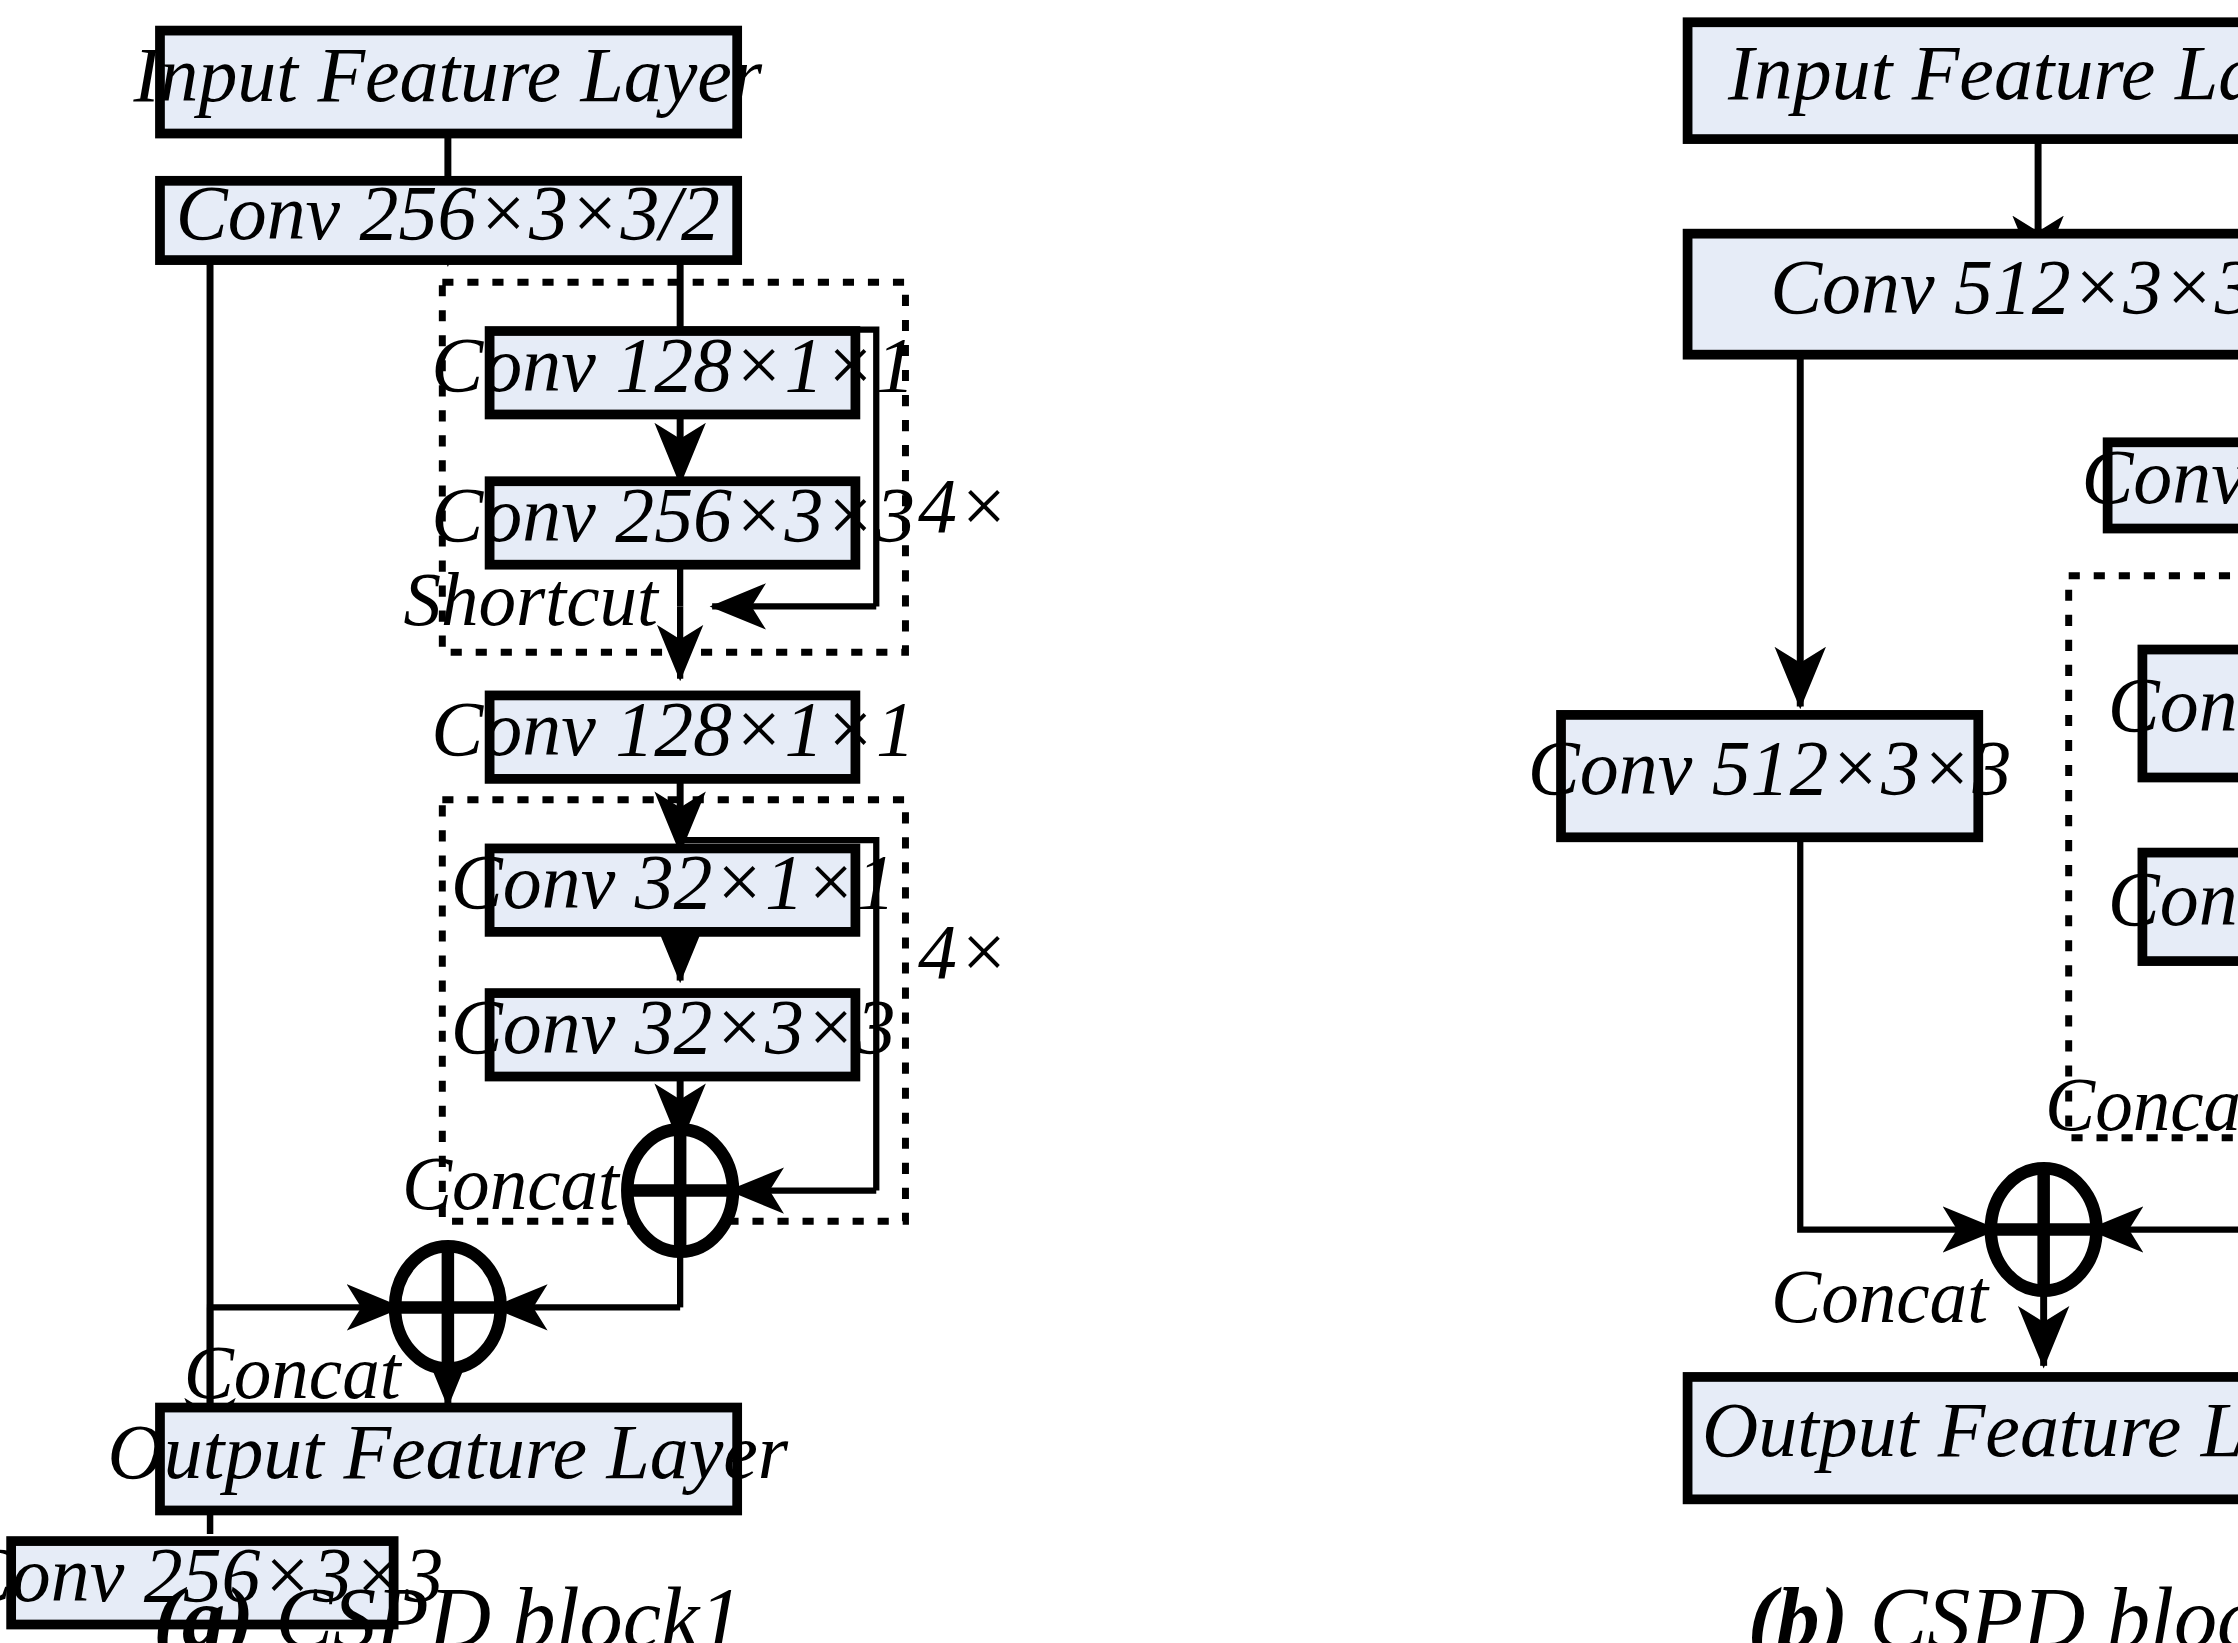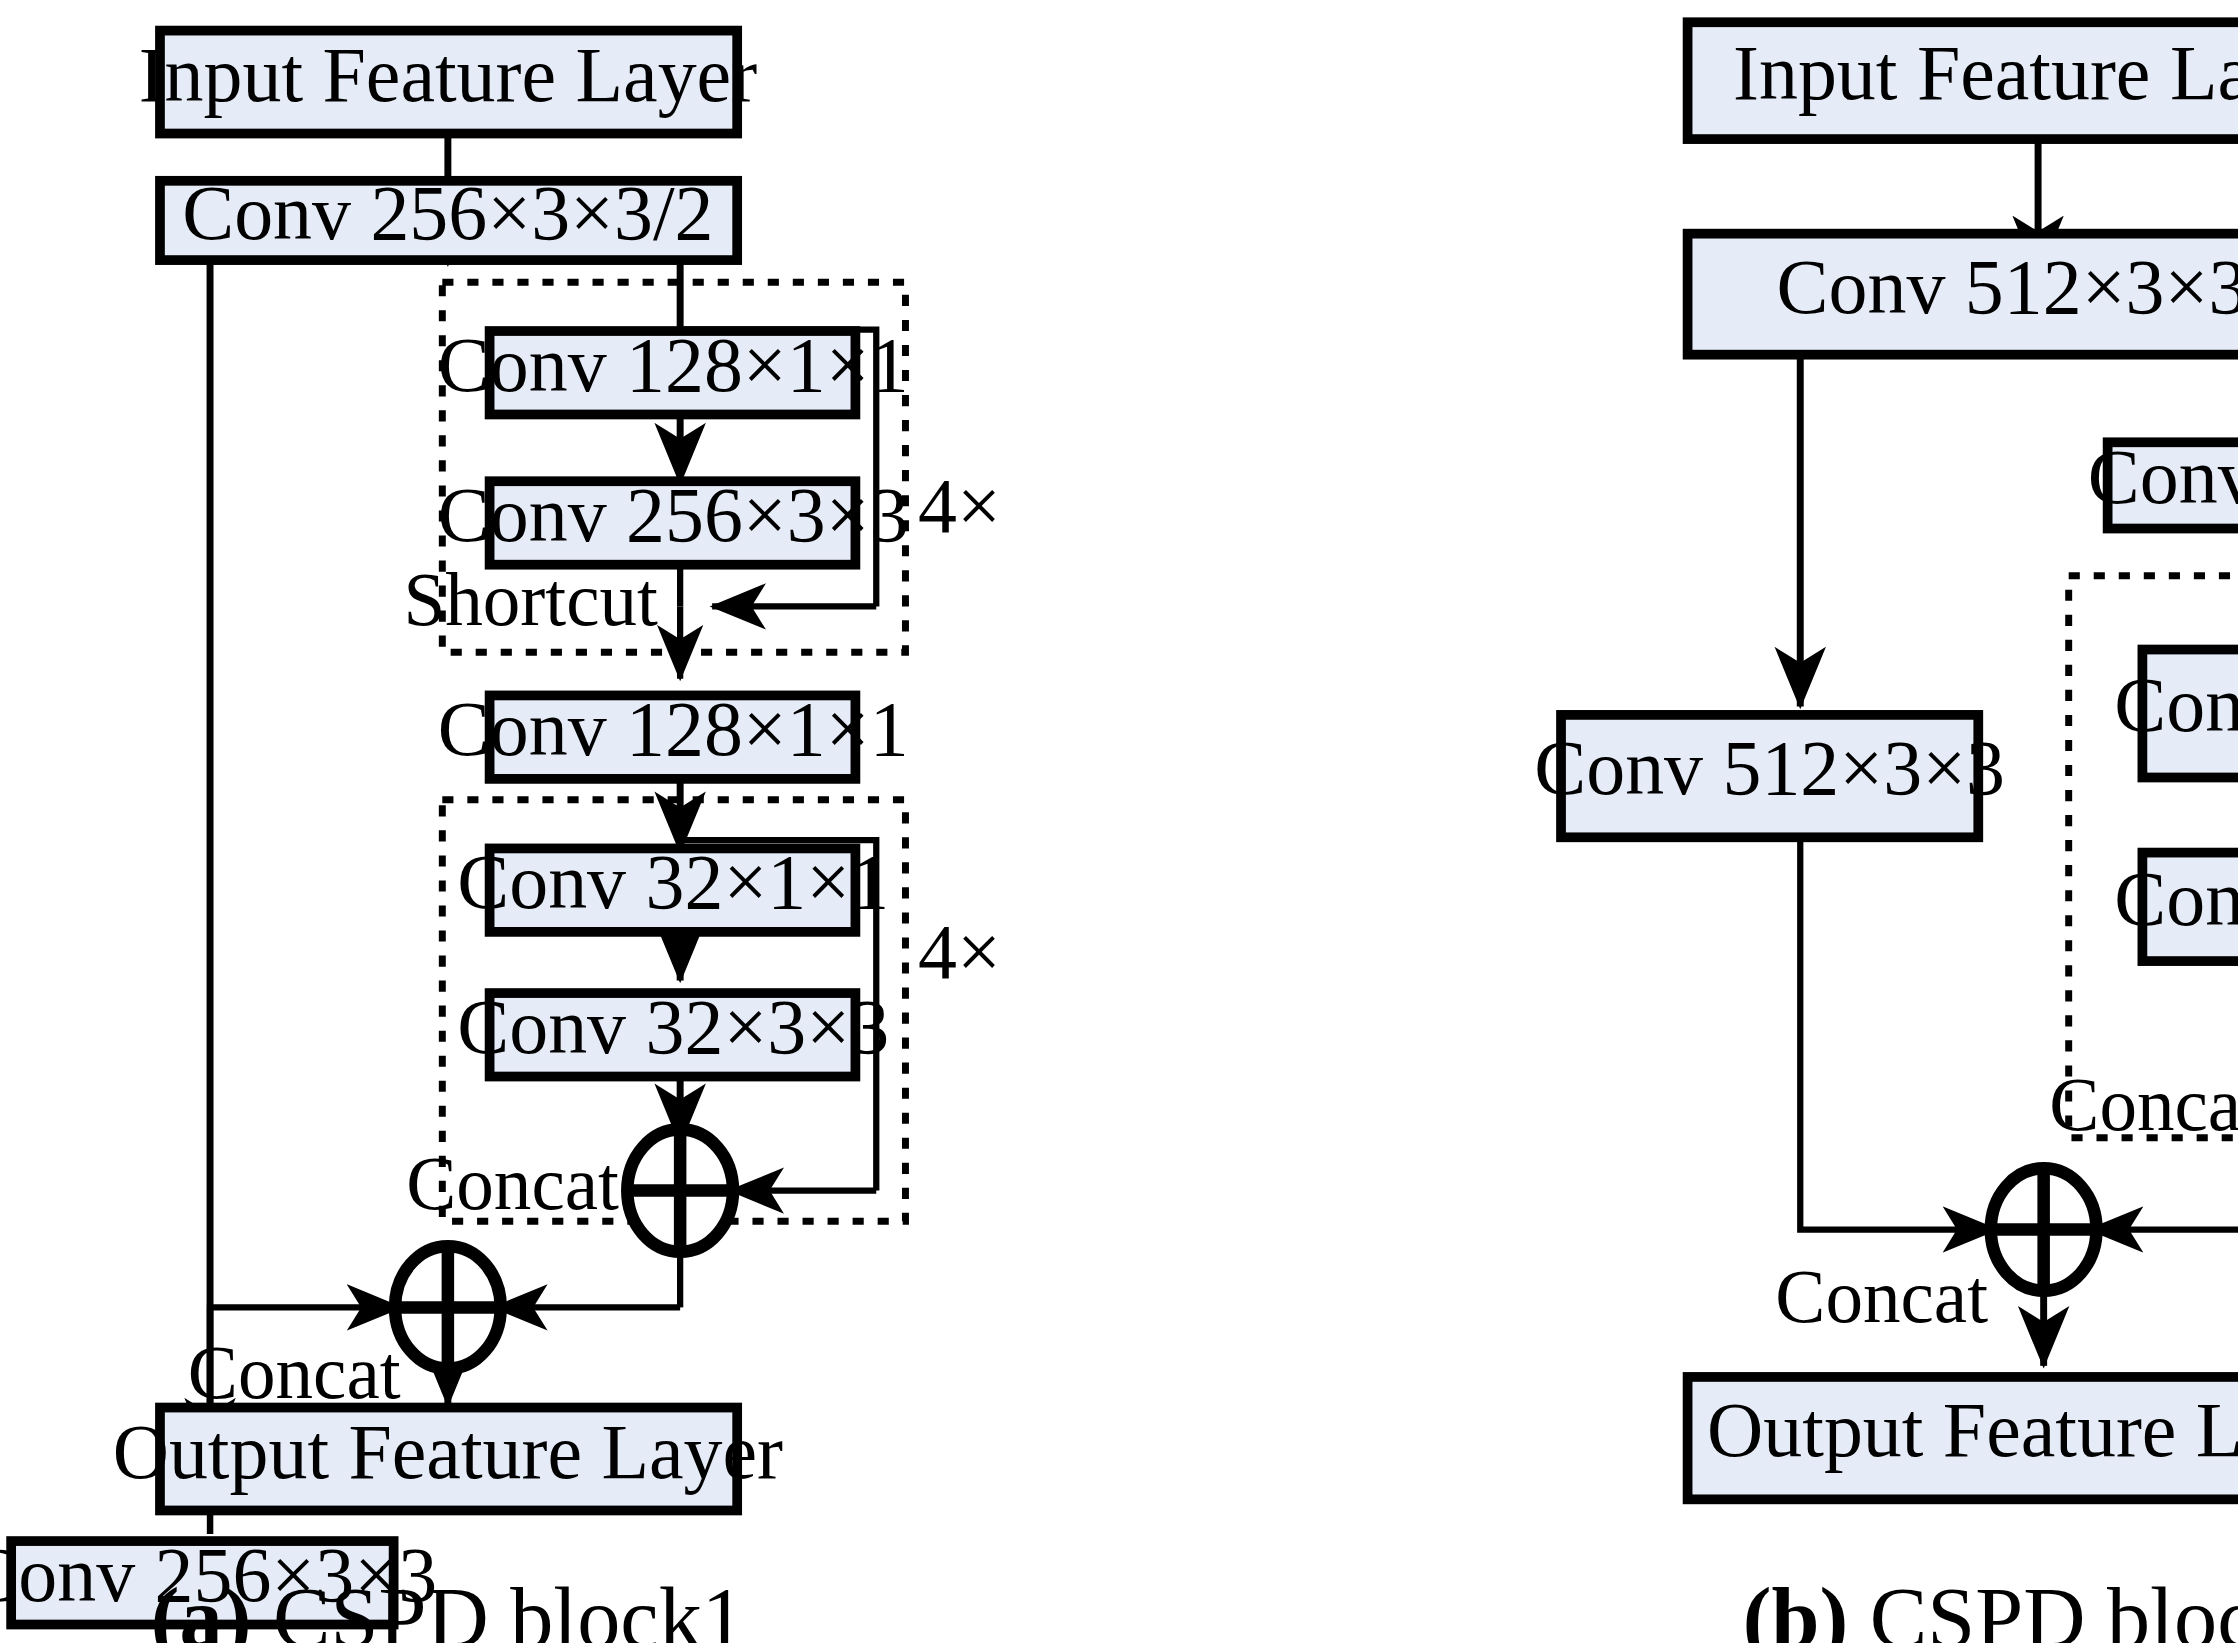--- a/index.html
+++ b/index.html
@@ -1,18 +1,18 @@
 <!DOCTYPE html>
 <html style="font-size:11.4px"><head>
 <meta charset="utf-8">
 <style>
   html,body{margin:0;padding:0;background:#ffffff;}
   body{width:2239px;height:1644px;overflow:hidden;
        font-family:"Liberation Serif","DejaVu Serif",serif;}
-  #stage{position:relative;width:2239px;height:1644px;background:#fff;}
+  #stage{position:relative;width:2239px;height:1644px;background:#fff;font-style:italic;}
   svg{display:block;}
   .boxfill{fill:#e6ecf7;stroke:#000000;stroke-width:7;}
   .dotted{fill:none;stroke:#000000;stroke-width:5;stroke-dasharray:8 10;}
   .wire{fill:none;stroke:#000000;stroke-width:5;}
   .wirethin{fill:none;stroke:#000000;stroke-width:4.5;}
   .circ{fill:#ffffff;stroke:#000000;stroke-width:9;}
   .cross{stroke:#000000;stroke-width:9;}
   text{font-family:"Liberation Serif","DejaVu Serif",serif;fill:#000;}
   .blabel{font-size:56px;text-anchor:middle;dominant-baseline:middle;}
   .slabel{font-size:54px;text-anchor:end;dominant-baseline:middle;}

